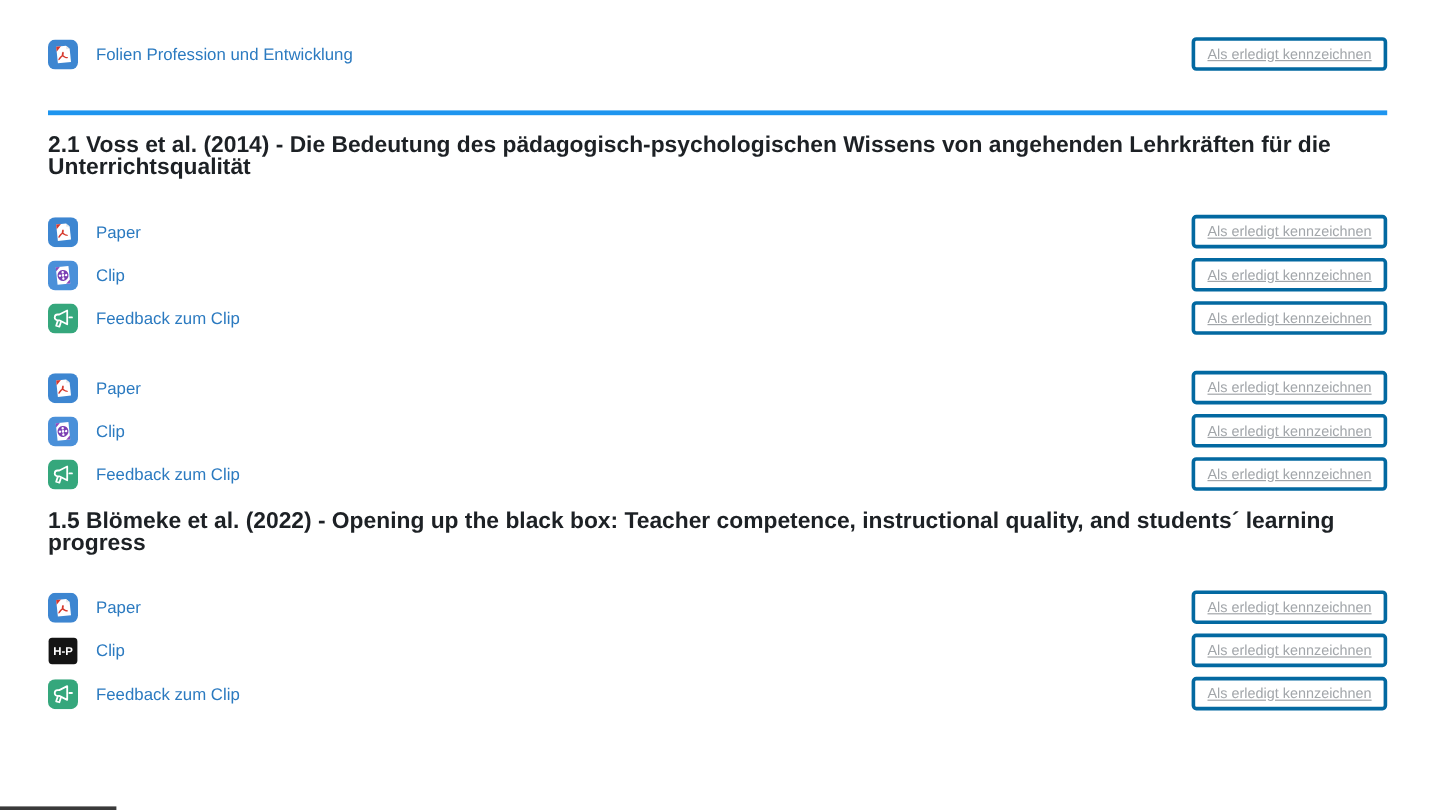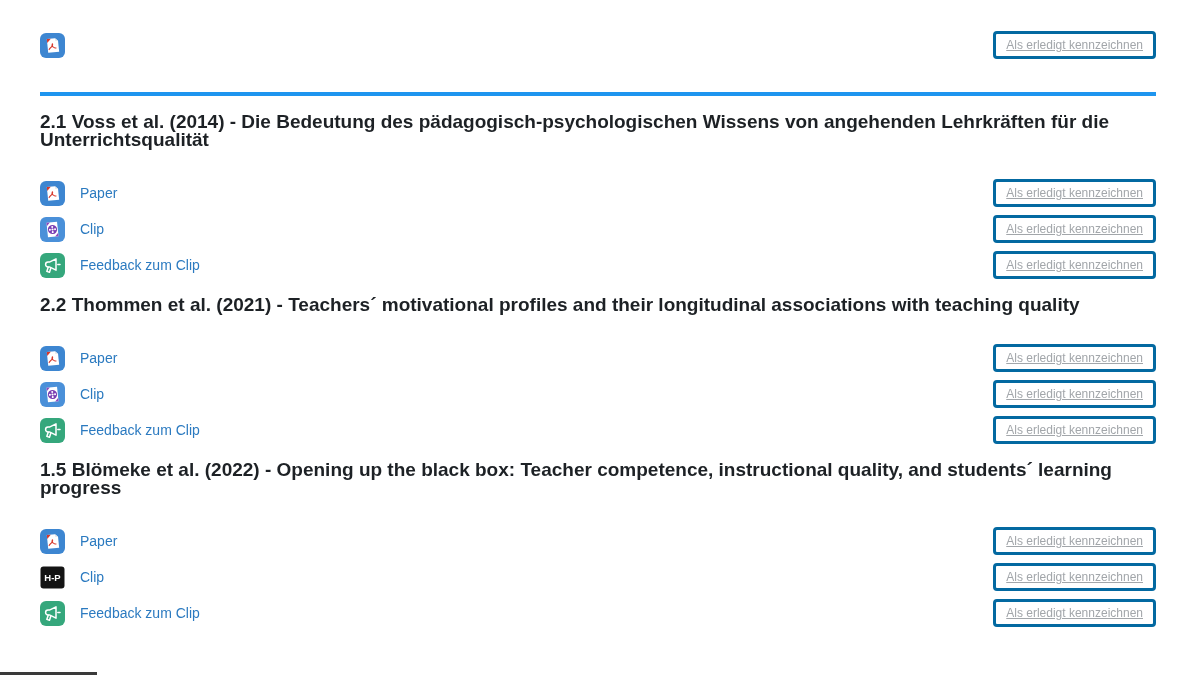--- a/index.html
+++ b/index.html
@@ -88,20 +88,21 @@
   </defs>
 </svg>
 
 <div class="page">
 
 
   <div class="row intro">
     <svg class="icon" viewBox="0 0 25 25">
         <use href="#def-pdf-icon"></use>
       </svg>
+    <a href="#" class="row-label">Folien Profession und Entwicklung</a>
     <button class="done-btn">Als erledigt kennzeichnen</button>
   </div>
 
   <hr class="divider">
 
 
   <section>
     <h3 class="grp-heading">2.1 Voss et al. (2014) - Die Bedeutung des pädagogisch-psychologischen Wissens von angehenden Lehrkräften für die Unterrichtsqualität</h3>
     <div class="row first">
       <svg class="icon" viewBox="0 0 25 25">
@@ -120,21 +121,20 @@
     <div class="row">
       <svg class="icon" viewBox="0 0 25 25">
           <use href="#def-feedback-icon"></use>
         </svg>
       <a href="#" class="row-label">Feedback zum Clip</a>
       <button class="done-btn">Als erledigt kennzeichnen</button>
     </div>
   </section>
 
   <section>
-    <h3 class="grp-heading">2.2 Thommen et al. (2021) - Teachers´ motivational profiles and their longitudinal associations with teaching quality</h3>
     <div class="row first">
       <svg class="icon" viewBox="0 0 25 25">
           <use href="#def-pdf-icon"></use>
         </svg>
       <a href="#" class="row-label">Paper</a>
       <button class="done-btn">Als erledigt kennzeichnen</button>
     </div>
     <div class="row">
       <svg class="icon" viewBox="0 0 25 25">
           <use href="#def-video-icon"></use>

